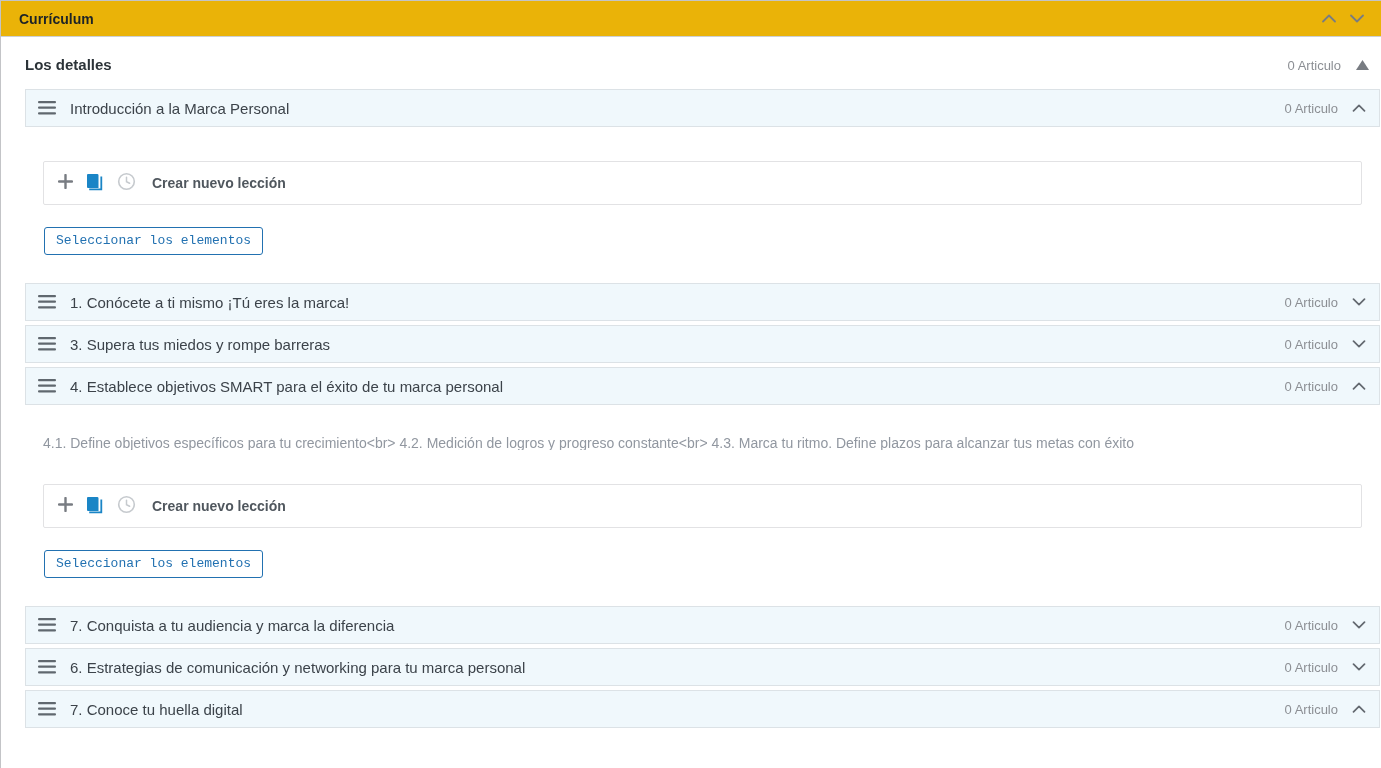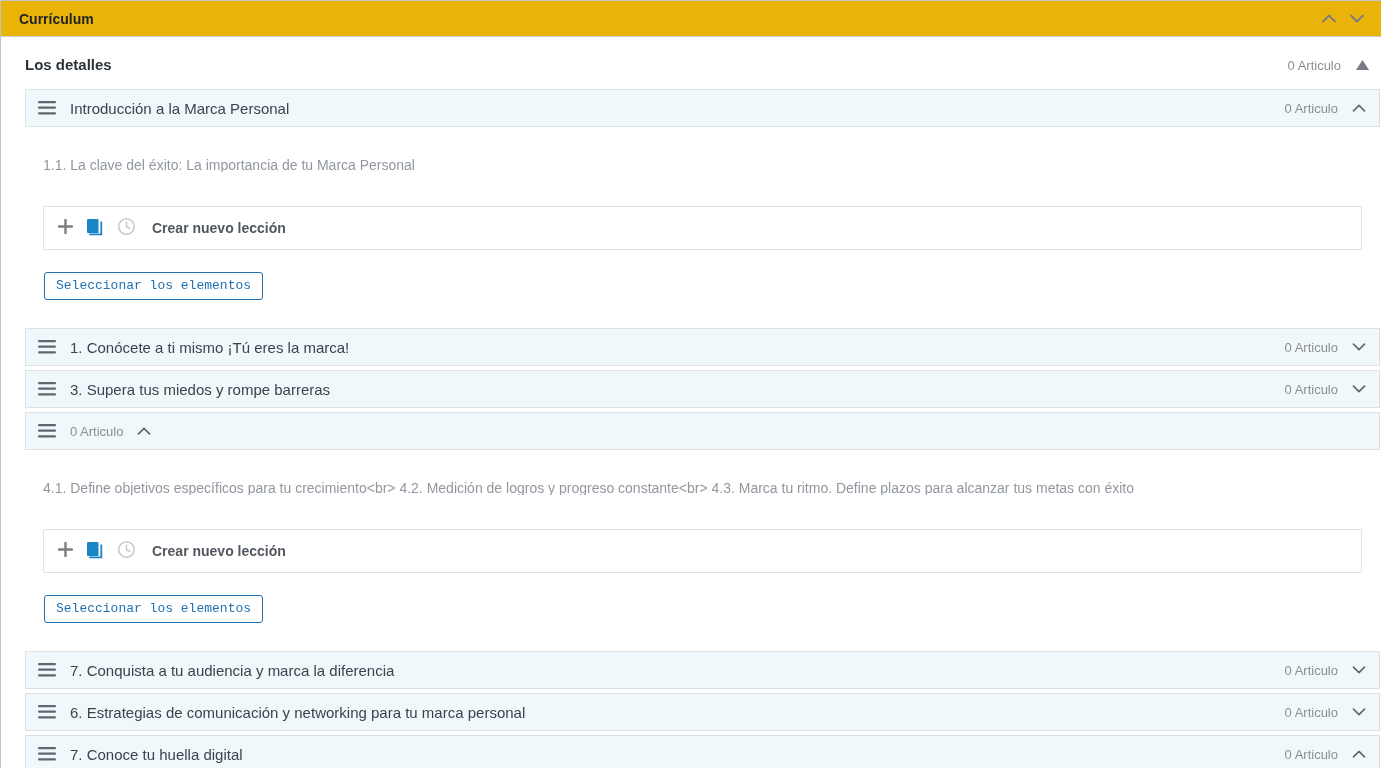--- a/index.html
+++ b/index.html
@@ -191,21 +191,20 @@
         <span class="topic-count">0 Articulo</span>
         <span class="chev">
           <svg width="14" height="8" viewBox="0 0 14 8">
               <path d="M1.5 6.8 L7 1.3 L12.5 6.8" fill="none" stroke="#646970" stroke-width="1.7" stroke-linecap="round" stroke-linejoin="round"></path>
             </svg>
         </span>
       </span>
     </div>
 
     <div class="topic-body">
-      <div class="lesson-summary">1.1. La clave del éxito: La importancia de tu Marca Personal</div>
       <div class="create-bar">
         <button class="icon-btn">
           <span>
             <svg width="15" height="15" viewBox="0 0 15 15">
                 <path d="M7.5 1 V14 M1 7.5 H14" stroke="#787c82" stroke-width="2.4" stroke-linecap="round"></path>
               </svg>
           </span>
         </button>
         <button class="icon-btn">
           <span>
@@ -261,20 +260,21 @@
         </span>
       </span>
     </div>
 
     <div class="topic-row">
       <span class="drag-handle">
         <svg width="18" height="14" viewBox="0 0 18 14">
             <use href="#i-menu"></use>
           </svg>
       </span>
+      <span class="topic-title">4. Establece objetivos SMART para el éxito de tu marca personal</span>
       <span class="topic-right">
         <span class="topic-count">0 Articulo</span>
         <span class="chev">
           <svg width="14" height="8" viewBox="0 0 14 8">
               <path d="M1.5 6.8 L7 1.3 L12.5 6.8" fill="none" stroke="#646970" stroke-width="1.7" stroke-linecap="round" stroke-linejoin="round"></path>
             </svg>
         </span>
       </span>
     </div>
 

